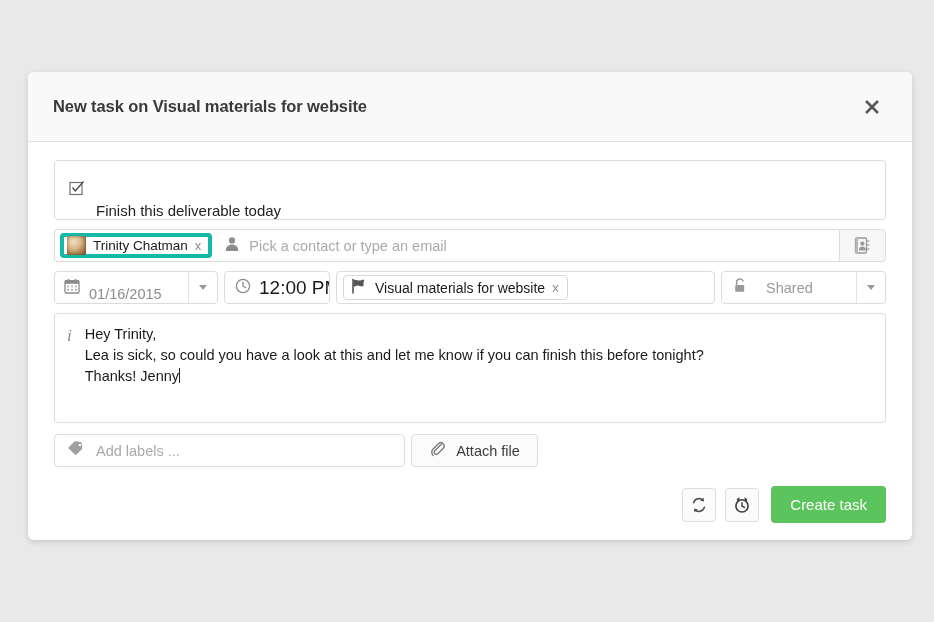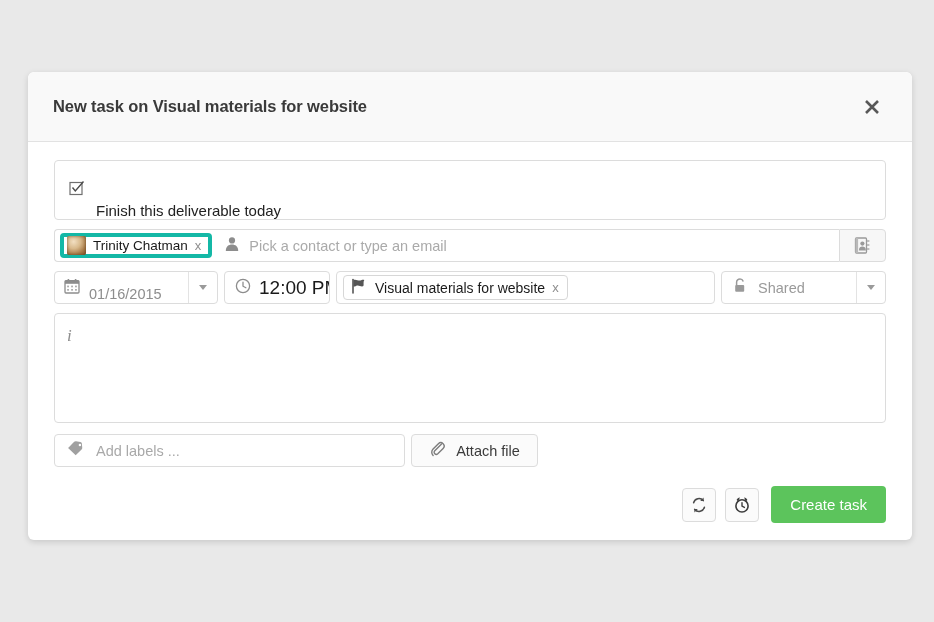--- a/index.html
+++ b/index.html
@@ -208,20 +208,21 @@
     font-size: 14px;
     color: #1a1a1a;
     margin-left: 8px;
   }
   .share-field {
     width: 165px;
     display: flex;
     align-items: center;
     padding-left: 10px;
     position: relative;
+    gap: 8px;
   }
   .share-text {
     font-size: 14.5px;
     color: #9a9a9a;
     margin-left: 9px;
   }
 
   
   .message-box {
     height: 110px;
@@ -424,20 +425,23 @@
         </span>
         <span class="share-text">Shared</span>
         <span class="caret-sep">
           <span class="caret"></span>
         </span>
       </div>
     </div>
 
     <div class="field message-box">
       <span class="info-icon">i</span>
+      <div class="message-text"><span>Hey Trinity,
+Lea is sick, so could you have a look at this and let me know if you can finish this before tonight?
+Thanks! Jenny</span><span class="caret-bar"></span></div>
     </div>
 
     <div class="attach-row">
       <div class="field labels-field">
         <span>
           <svg width="19" height="17" viewBox="0 0 19 17">
             <path d="M2.2 9.4 L8.6 3 C9.1 2.5 9.8 2.3 10.5 2.4 L15.2 3.1 C16 3.2 16.6 3.9 16.7 4.7 L17.1 9.2 C17.2 9.9 16.9 10.6 16.4 11.1 L10.2 17 Z" fill="#a0a0a0" transform="translate(-1,-1) scale(0.95)"></path>
             <circle cx="12.9" cy="5" r="1.2" fill="#ffffff"></circle>
           </svg>
         </span>

